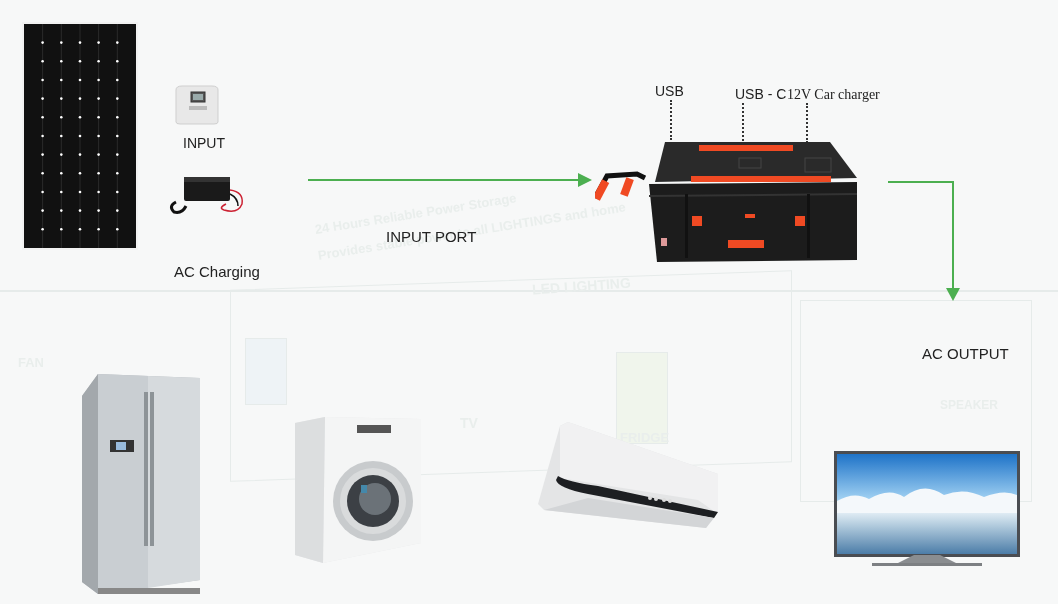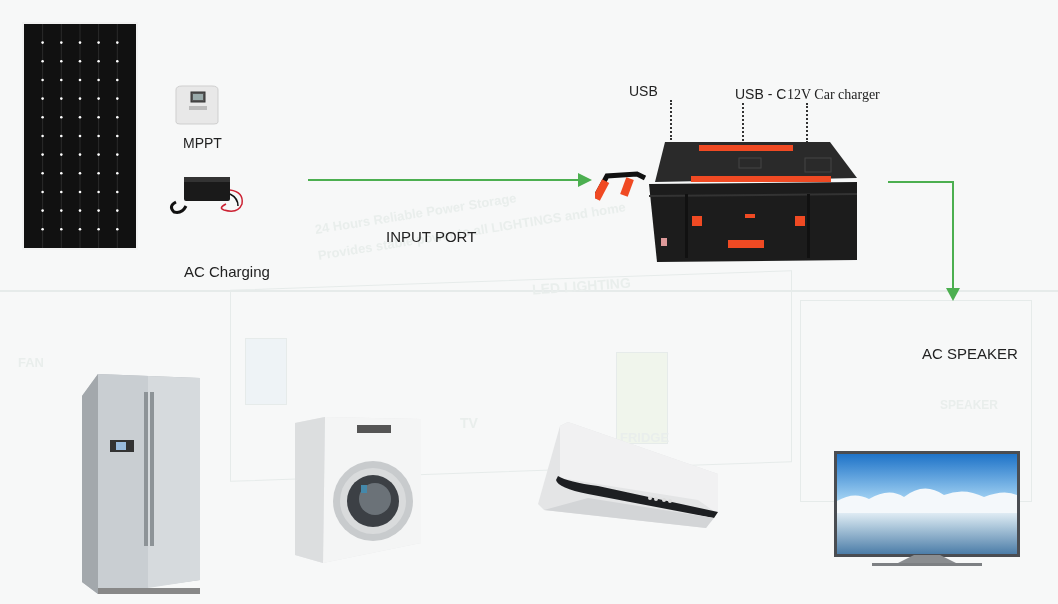--- a/index.html
+++ b/index.html
@@ -100,38 +100,38 @@
 </div>
 
 <div class="abs" style="left:174px;top:84px;width:46px;height:42px;">
   <svg width="46" height="42" viewBox="0 0 46 42">
     <path d="M2 6 Q2 2 8 2 L38 2 Q44 2 44 6 L44 38 Q44 40 40 40 L6 40 Q2 40 2 38 Z" fill="#e8e8e8" stroke="#cfcfcf"></path>
     <rect x="17" y="8" width="14" height="10" fill="#555" stroke="#333"></rect>
     <rect x="19" y="10" width="10" height="6" fill="#9aa"></rect>
     <rect x="15" y="22" width="18" height="4" fill="#bbb"></rect>
   </svg>
 </div>
-<div class="small-label" style="left:183px;top:135px;">MPPT</div>
+<div class="small-label" style="left:183px;top:135px;">INPUT</div>
 
 <div class="abs" style="left:168px;top:172px;width:84px;height:50px;">
   <svg width="84" height="50" viewBox="0 0 84 50">
     <path d="M8 30 Q0 34 6 40 Q14 42 18 34" stroke="#111" stroke-width="3" fill="none"></path>
     <rect x="16" y="5" width="46" height="24" fill="#1a1a1a" rx="2"></rect>
     <rect x="16" y="5" width="46" height="5" fill="#333"></rect>
     <path d="M62 18 Q76 20 74 32 Q70 42 56 38 Q50 36 58 32" stroke="#c23" stroke-width="1.5" fill="none"></path>
     <path d="M62 22 Q70 26 70 34" stroke="#111" stroke-width="1.5" fill="none"></path>
   </svg>
 </div>
-<div class="label" style="left:184px;top:229px;">AC Charging</div>
+<div class="label" style="left:174px;top:229px;">AC Charging</div>
 
 <div class="abs green" style="left:308px;top:179px;width:274px;height:2px;"></div>
 <div class="abs" style="left:578px;top:173px;width:0;height:0;border-left:14px solid #4caf50;border-top:7px solid transparent;border-bottom:7px solid transparent;"></div>
 <div class="label" style="left:386px;top:194px;">INPUT PORT</div>
 
-<div class="small-label" style="left:629px;top:83px;text-align:right;">USB</div>
+<div class="small-label" style="left:655px;top:83px;text-align:right;">USB</div>
 <div class="small-label" style="left:735px;top:86px;">USB - C</div>
 <div class="small-label" style="left:787px;top:87px;font-family:Liberation Serif, serif;">12V Car charger</div>
 <div class="dash" style="left:670px;top:100px;height:40px;"></div>
 <div class="dash" style="left:742px;top:103px;height:38px;"></div>
 <div class="dash" style="left:806px;top:103px;height:40px;"></div>
 
 <div class="abs" style="left:595px;top:138px;width:272px;height:124px;">
   <svg width="272" height="124" viewBox="0 0 272 124">
 
     <path d="M0 60 L12 38 L42 36 L50 40" stroke="#111" stroke-width="5" fill="none"></path>
@@ -152,21 +152,21 @@
     <rect x="133" y="102" width="36" height="8" fill="#f04a23"></rect>
     <rect x="66" y="100" width="6" height="8" fill="#d99"></rect>
     <rect x="90" y="56" width="3" height="64" fill="#111"></rect>
     <rect x="212" y="56" width="3" height="64" fill="#111"></rect>
   </svg>
 </div>
 
 <div class="abs green" style="left:888px;top:181px;width:66px;height:2px;"></div>
 <div class="abs green" style="left:952px;top:181px;width:2px;height:108px;"></div>
 <div class="abs" style="left:946px;top:288px;width:0;height:0;border-top:13px solid #4caf50;border-left:7px solid transparent;border-right:7px solid transparent;"></div>
-<div class="label" style="left:922px;top:311px;">AC SPEAKER</div>
+<div class="label" style="left:922px;top:311px;">AC OUTPUT</div>
 
 <div class="abs" style="left:80px;top:372px;width:125px;height:228px;">
   <svg width="125" height="228" viewBox="0 0 125 228">
     <path d="M2 24 L18 2 L120 6 L120 208 L18 222 L2 210 Z" fill="#b7bcc0"></path>
     <path d="M18 2 L68 4 L68 216 L18 222 Z" fill="#c9ced2"></path>
     <path d="M68 4 L120 6 L120 208 L68 216 Z" fill="#d6dadd"></path>
     <path d="M2 24 L18 2 L18 222 L2 210 Z" fill="#a3a8ac"></path>
     <rect x="64" y="20" width="4" height="154" fill="#8d9397"></rect>
     <rect x="70" y="20" width="4" height="154" fill="#8d9397"></rect>
     <rect x="30" y="68" width="24" height="12" fill="#333"></rect>

